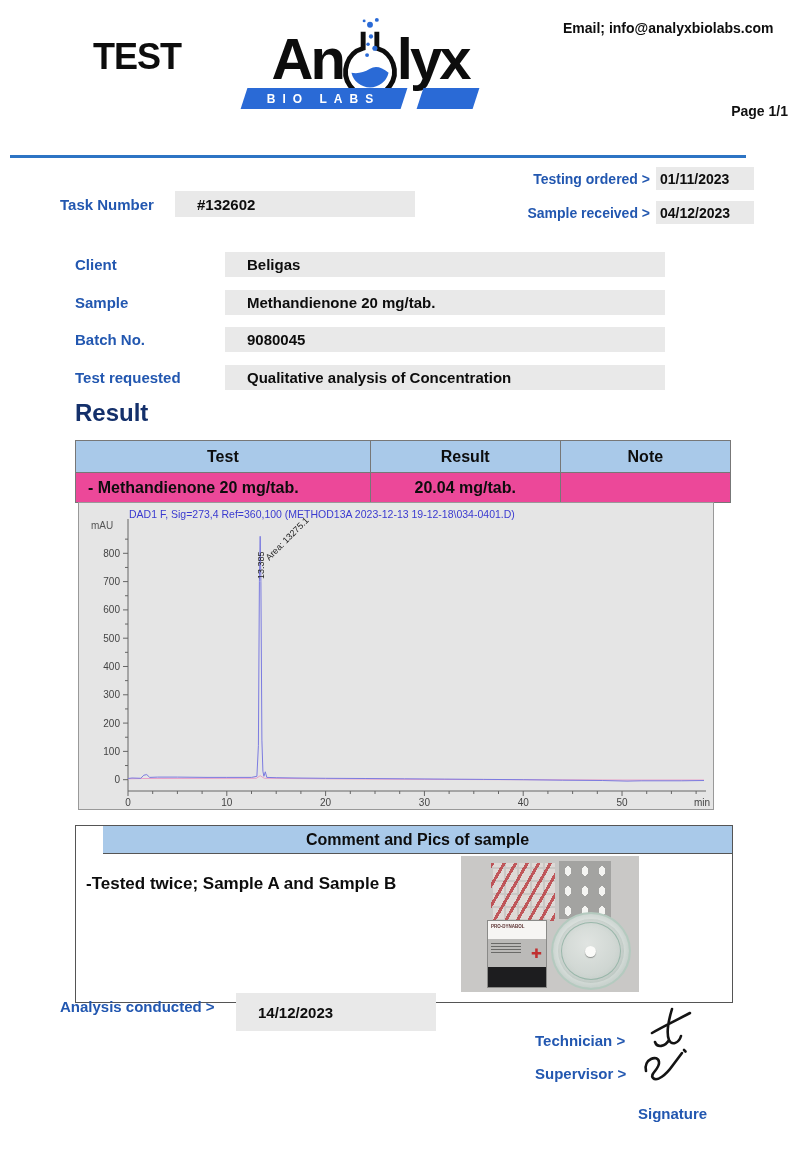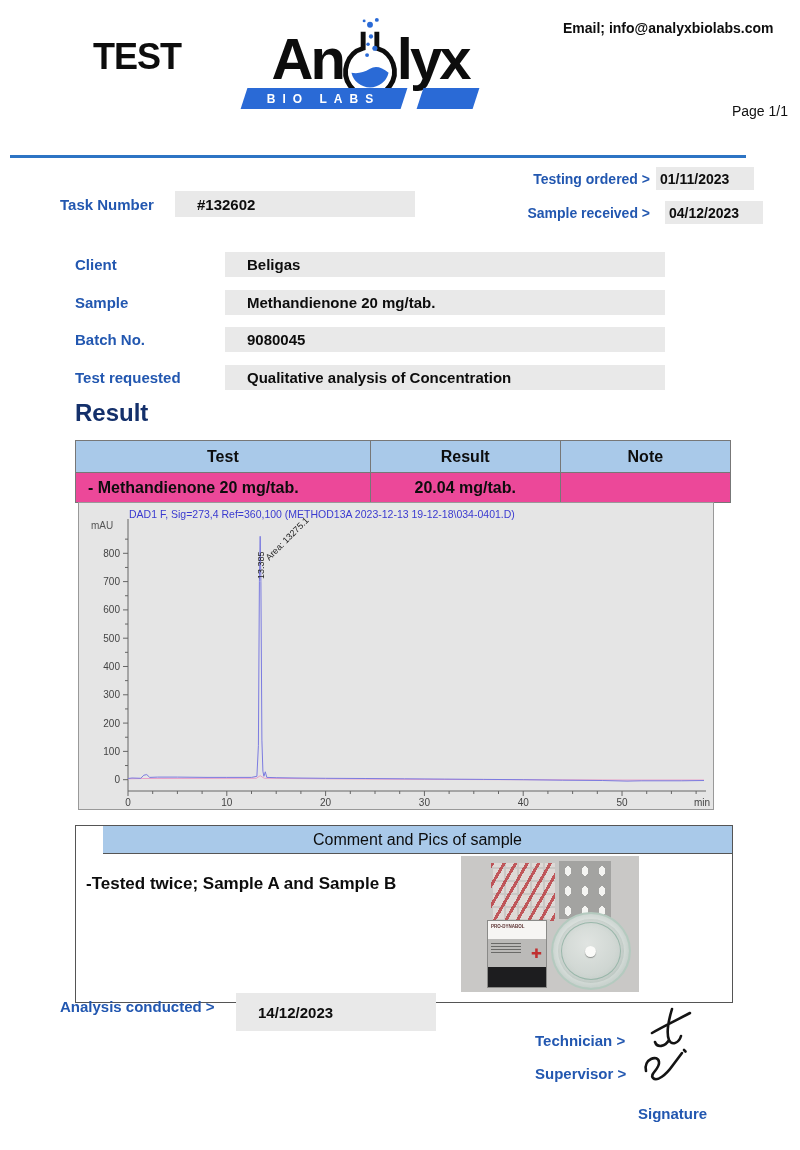--- a/index.html
+++ b/index.html
@@ -19,30 +19,30 @@
   .banner-main{background:#2a6ad6;transform:skewX(-18deg);width:160px;height:21px;
     display:flex;align-items:center;justify-content:center;}
   .banner-main span{transform:skewX(18deg);color:#fff;font-weight:700;font-size:12px;
     letter-spacing:7px;white-space:nowrap;}
   .banner-side{background:#2a6ad6;transform:skewX(-18deg);width:56px;height:21px;margin-left:16px;}
   .contact{left:528px;top:18px;width:262px;}
   .contact-line{display:flex;align-items:flex-start;margin-bottom:8px;}
   .contact-text{font-size:14px;font-weight:700;color:#0d0d0d;line-height:1.25;}
   .globe{width:27px;height:27px;margin-right:8px;flex:0 0 auto;}
   .email-line{margin-left:35px;font-size:14px;font-weight:700;color:#0d0d0d;margin-top:2px;}
-  .page-num{left:620px;top:103px;width:168px;text-align:right;font-size:14px;font-weight:400;}
+  .page-num{left:620px;top:103px;width:168px;text-align:right;font-size:14px;font-weight:700;}
   .blue-rule{left:10px;top:155px;width:736px;height:3px;background:#2d74c4;}
   
   .lbl{color:#2257b0;font-weight:700;font-size:15px;white-space:nowrap;}
   .val-box{background:#e9e9e9;font-weight:700;font-size:15px;color:#0d0d0d;
     display:flex;align-items:center;padding:0 22px;white-space:nowrap;}
   .ordered-lbl{left:498px;top:171px;width:152px;text-align:right;font-size:14px;}
   .ordered-box{left:656px;top:167px;width:90px;height:23px;font-size:14px;padding:0 4px;}
   .received-lbl{left:498px;top:205px;width:152px;text-align:right;font-size:14px;}
-  .received-box{left:656px;top:201px;width:90px;height:23px;font-size:14px;padding:0 4px;margin-left:9px;}
+  .received-box{left:656px;top:201px;width:90px;height:23px;font-size:14px;padding:0 4px;}
   .task-lbl{left:60px;top:196px;}
   .task-box{left:175px;top:191px;width:196px;height:26px;}
   
   .info-lbl{left:75px;width:145px;}
   .info-box{left:225px;width:396px;height:25px;}
   
   .result-heading{left:75px;top:399px;font-size:24px;font-weight:800;color:#14306b;}
   .result-table{left:75px;top:440px;width:656px;border-collapse:collapse;}
   .result-table th{background:#a9c9e9;border:1px solid #777;font-size:16px;font-weight:700;
     color:#0d0d0d;height:29px;text-align:center;}
@@ -50,21 +50,21 @@
     background:#ec4899;color:#0d0d0d;}
   .td-test{text-align:left;padding-left:12px;}
   .td-result{text-align:center;}
   
   .chart-box{left:78px;top:502px;width:634px;height:306px;border:1px solid #999;background:#e5e5e5;}
   .chart-title{position:absolute;left:50px;top:5px;font-size:10.5px;color:#3a3ad0;white-space:nowrap;}
   .chart-box svg{position:absolute;left:0;top:0;}
   
   .comment-box{left:75px;top:825px;width:656px;height:176px;border:1px solid #555;background:#fff;}
   .comment-header{height:27px;background:#a9c9e9;border-bottom:1px solid #555;display:flex;
-    align-items:center;justify-content:center;font-size:16px;font-weight:400;color:#0d0d0d;margin-left:27px;}
+    align-items:center;justify-content:center;font-size:16px;font-weight:700;color:#0d0d0d;margin-left:27px;}
   .comment-text{position:absolute;left:10px;top:48px;font-size:17px;font-weight:700;color:#0d0d0d;}
   
   .photo{position:absolute;left:385px;top:30px;width:178px;height:136px;background:#c9c8c6;}
   .blister-foil{position:absolute;left:30px;top:7px;width:64px;height:58px;background-color:#ded9d6;
     background-image:
       repeating-linear-gradient(120deg, rgba(185,55,60,.8) 0 3px, rgba(0,0,0,0) 3px 10px),
       repeating-linear-gradient(0deg, rgba(201,198,195,.9) 0 2px, rgba(0,0,0,0) 2px 13px),
       repeating-linear-gradient(90deg, rgba(201,198,195,.9) 0 2px, rgba(0,0,0,0) 2px 13px);}
   .blister-pills{position:absolute;left:98px;top:5px;width:52px;height:58px;background-color:#a3a3a1;
     background-image:radial-gradient(ellipse 5px 7px at 9px 10px, #f4f4f2 68%, rgba(0,0,0,0) 70%);

